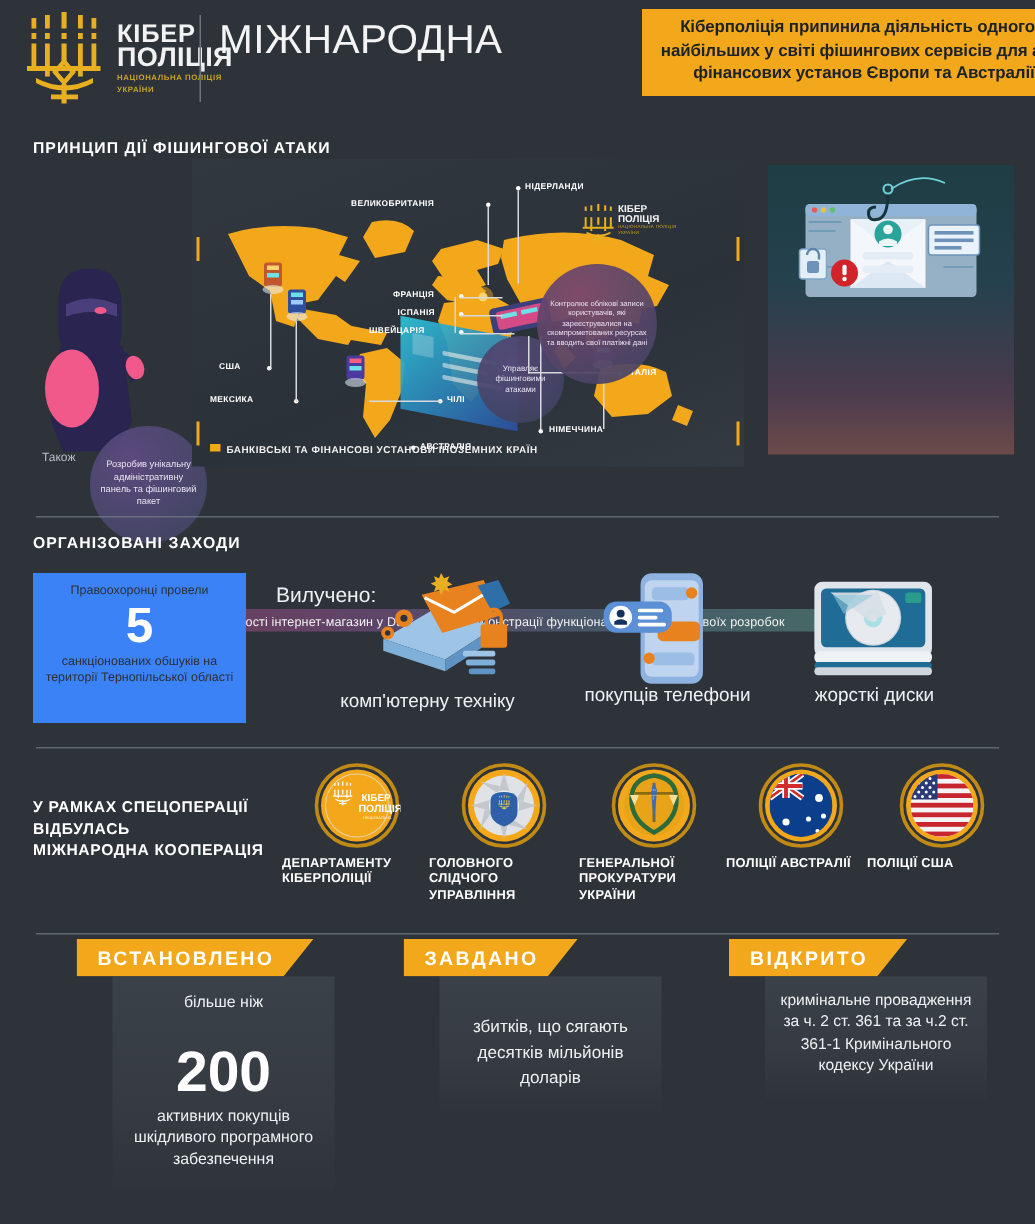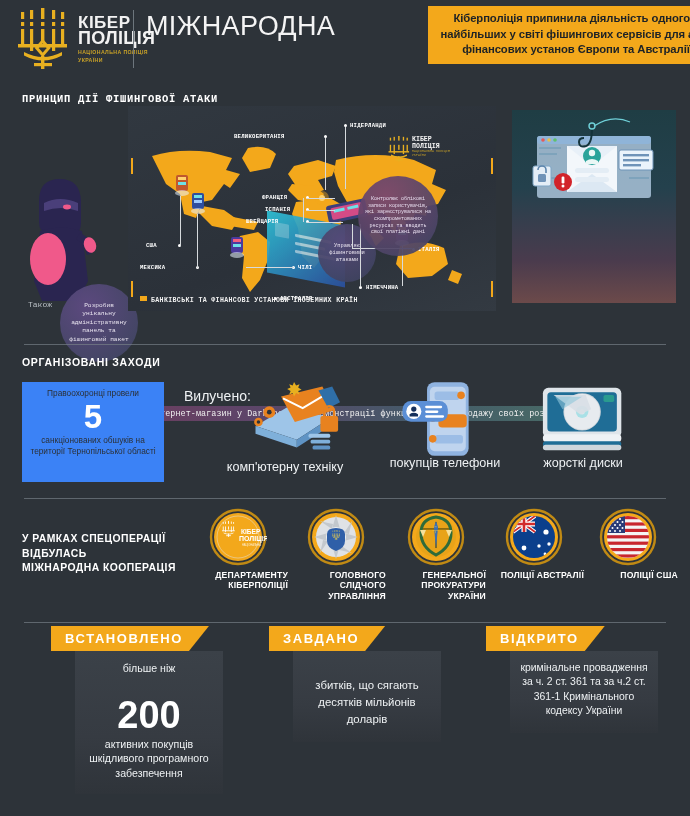--- a/index.html
+++ b/index.html
@@ -25,21 +25,21 @@
   .title { position:absolute; left:146px; top:12px; font-size:27px; line-height:28px; font-weight:300; color:#f4f4f4; letter-spacing:.3px; }
 
   .headline {
     position:absolute; left:384px; top:6px; width:296px; min-height:58px;
     background:#f3a81b; color:#1d2226;
     font-size:11.3px; font-weight:bold; line-height:15.6px;
     text-align:center; padding:5px 7px; letter-spacing:-0.1px;margin-left:44px;
   }
 
   
-  .sec-attack { position:absolute; left:0; top:88px; width:594px; height:242px;font-family:Liberation Mono, monospace; }
+  .sec-attack { position:absolute; left:0; top:88px; width:594px; height:242px; }
   .sec-label { font-size:10.5px; font-weight:bold; letter-spacing:.7px; color:#ffffff; }
   .attack-label { position:absolute; left:22px; top:5px; }
 
   .map-panel {
     position:absolute; left:128px; top:18px; width:368px; height:205px;
     background:linear-gradient(160deg,#313840 0%, #2b3139 60%, #333a42 100%);
     overflow:hidden;
   }
   .map-panel::before, .map-panel::after {
     content:""; position:absolute; width:2px; height:16px; background:#f3a81b;
@@ -143,21 +143,21 @@
   .seized-item .art { height:78px; position:relative; }
   .seized-item .cap { font-size:12.6px; line-height:14px; color:#eef1f3; font-weight:300; }
   .si-0 { left:0px;   top:6px; }
   .si-1 { left:160px; top:2px; }
   .si-2 { left:298px; top:2px; }
 
   
   .sec-coop { position:absolute; left:0; top:506px; width:690px; height:112px; }
   .coop-text { position:absolute; left:22px; top:26px; font-size:10.4px; font-weight:bold; line-height:14.5px; letter-spacing:.45px; color:#ffffff; }
   .coop-items { position:absolute; left:194px; top:2px; width:480px; height:106px; }
-  .coop-item { position:absolute; width:100px; text-align:right; }
+  .coop-item { position:absolute; width:100px; text-align:left; }
   .coop-badge { width:58px; height:58px; margin:0 auto 4px; position:relative; }
   .coop-cap { font-size:8.6px; font-weight:bold; line-height:10.4px; letter-spacing:.2px; color:#ffffff; }
   .ci-0 { left:-6px; } .ci-1 { left:92px; } .ci-2 { left:192px; } .ci-3 { left:290px; } .ci-4 { left:384px; }
 
   
   .sec-res { position:absolute; left:0; top:626px; width:690px; height:190px; }
   .res-col { position:absolute; top:0; width:210px; }
   .rc-0 { left:45px; } .rc-1 { left:263px; } .rc-2 { left:480px; }
   .res-tag {
     position:relative; display:inline-block; background:#f3a81b; color:#ffffff;

